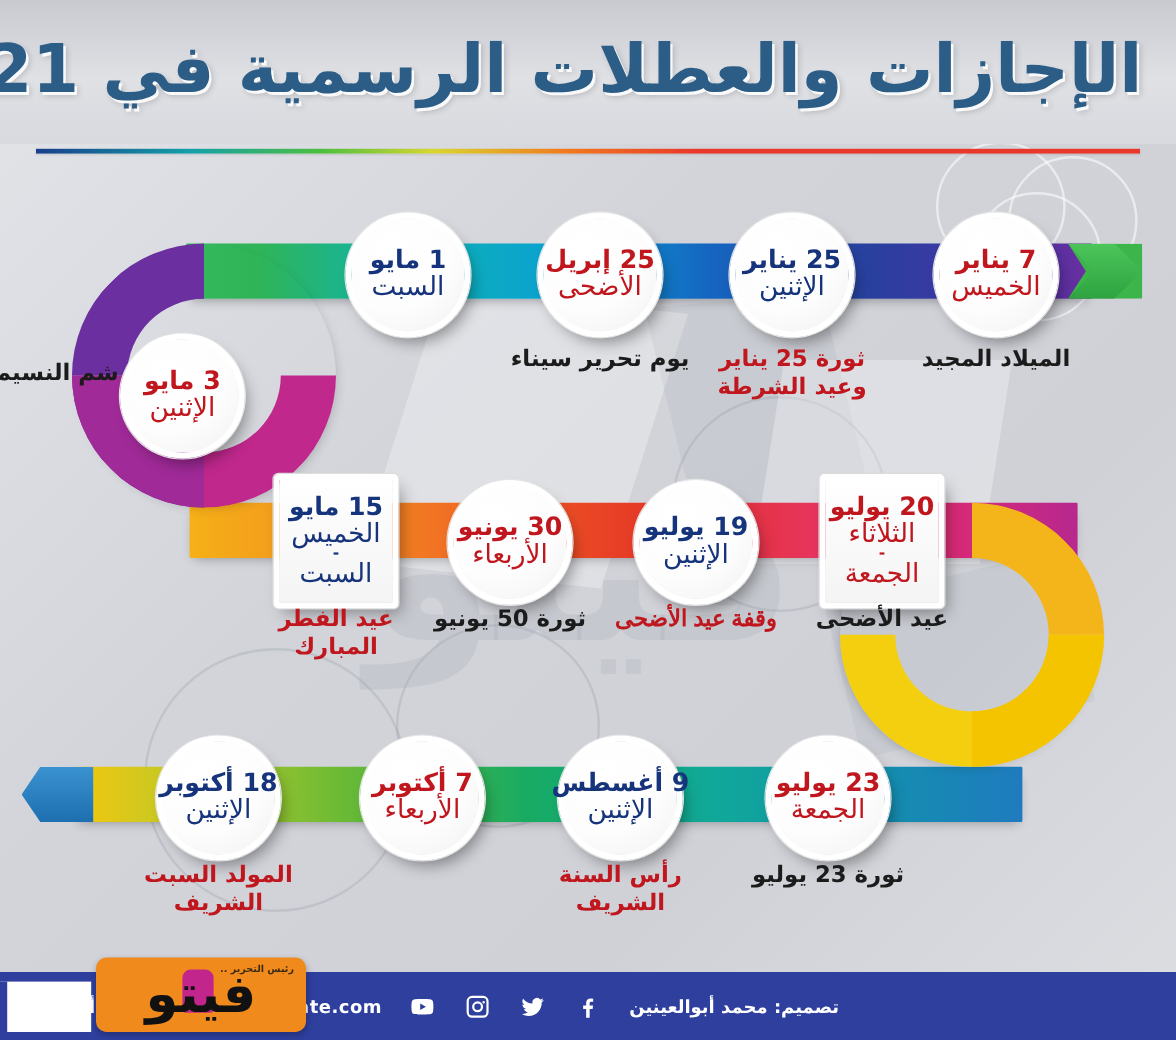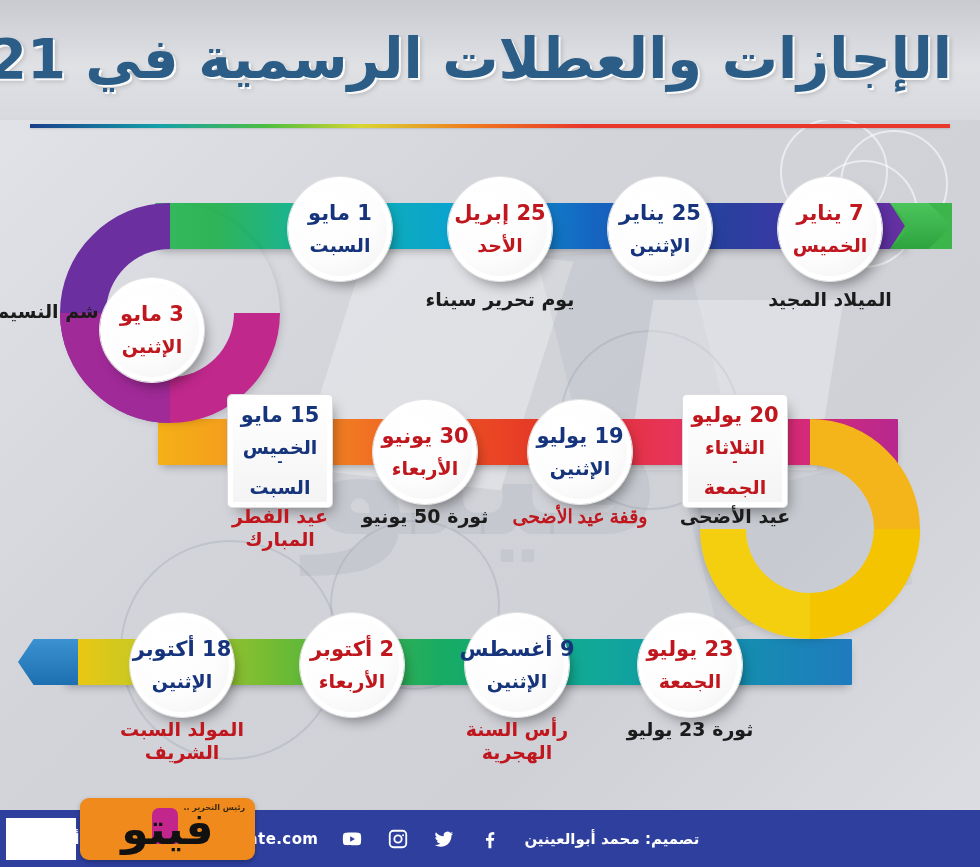--- a/index.html
+++ b/index.html
@@ -155,21 +155,21 @@
     text-align:center;
   }
   .bubble.square {
     border-radius:4px; width:104px; height:112px;
     background:linear-gradient(180deg,#ffffff,#f4f4f4);
     box-shadow:0 0 0 1px #dcdcdc, 5px 8px 13px -4px rgba(0,0,0,.40);
   }
 
   .b-date   { font-size:21px; font-weight:bold; color:#c0161d; white-space:nowrap; }
   .b-date.blue { color:#16347c; }
-  .b-day    { font-size:19px; font-weight:bold; color:#16347c; white-space:nowrap; margin-top:12px; }
+  .b-day    { font-size:22px; font-weight:normal; color:#16347c; white-space:nowrap; margin-top:2px; }
   .b-day.red{ color:#c0161d; }
   .b-dash   { font-size:13px; font-weight:bold; color:#16347c; line-height:.6; }
   .b-dash.red { color:#c0161d; }
 
   .caption {
     position:absolute;
     width:150px; text-align:center;
     font-size:19px; font-weight:bold;
     line-height:1.22;
     color:#1b1b1b;
@@ -276,25 +276,26 @@
     </div>
   </div>
   <div class="caption" style="left:755px;top:288px;">الميلاد المجيد</div>
 
   <div class="marker" style="left:608px;top:177px;">
     <div class="bubble">
       <span class="b-date blue">25 يناير</span>
       <span class="b-day">الإثنين</span>
     </div>
   </div>
+  <div class="caption red" style="left:585px;top:288px;">ثورة 25 يناير وعيد الشرطة</div>
 
   <div class="marker" style="left:448px;top:177px;">
     <div class="bubble">
       <span class="b-date">25 إبريل</span>
-      <span class="b-day red">الأحد</span>
+      <span class="b-day red">الأضحى</span>
     </div>
   </div>
   <div class="caption" style="left:425px;top:288px;">يوم تحرير سيناء</div>
 
   <div class="marker" style="left:288px;top:177px;">
     <div class="bubble">
       <span class="b-date blue">1 مايو</span>
       <span class="b-day">السبت</span>
     </div>
   </div>
@@ -350,25 +351,25 @@
     </div>
   </div>
   <div class="caption" style="left:615px;top:718px;">ثورة 23 يوليو</div>
 
   <div class="marker" style="left:465px;top:613px;">
     <div class="bubble">
       <span class="b-date blue">9 أغسطس</span>
       <span class="b-day">الإثنين</span>
     </div>
   </div>
-  <div class="caption red" style="left:442px;top:718px;">رأس السنة الهجرية</div>
+  <div class="caption red" style="left:442px;top:718px;">رأس السنة الشريف</div>
 
   <div class="marker" style="left:300px;top:613px;">
     <div class="bubble">
-      <span class="b-date">2 أكتوبر</span>
+      <span class="b-date">7 أكتوبر</span>
       <span class="b-day red">الأربعاء</span>
     </div>
   </div>
 
   <div class="marker" style="left:130px;top:613px;">
     <div class="bubble">
       <span class="b-date blue">18 أكتوبر</span>
       <span class="b-day">الإثنين</span>
     </div>
   </div>

